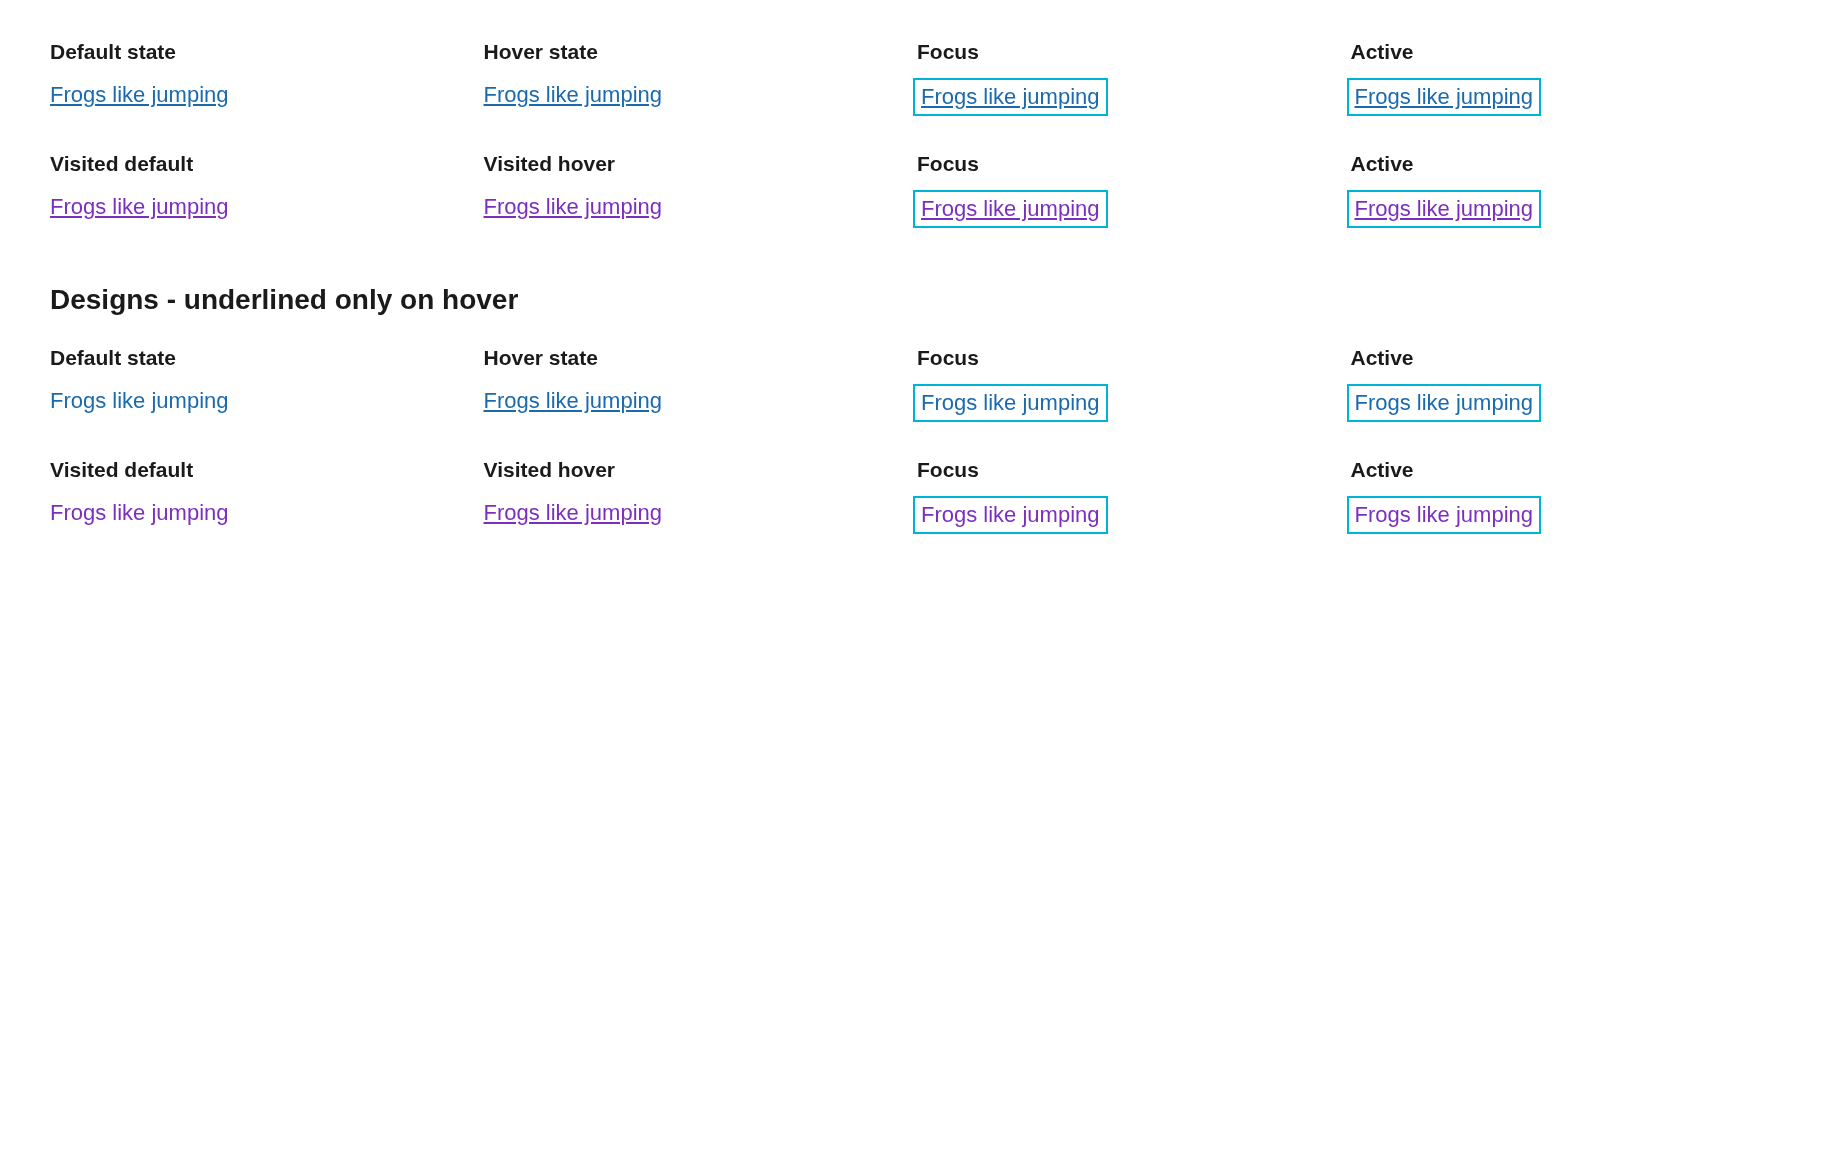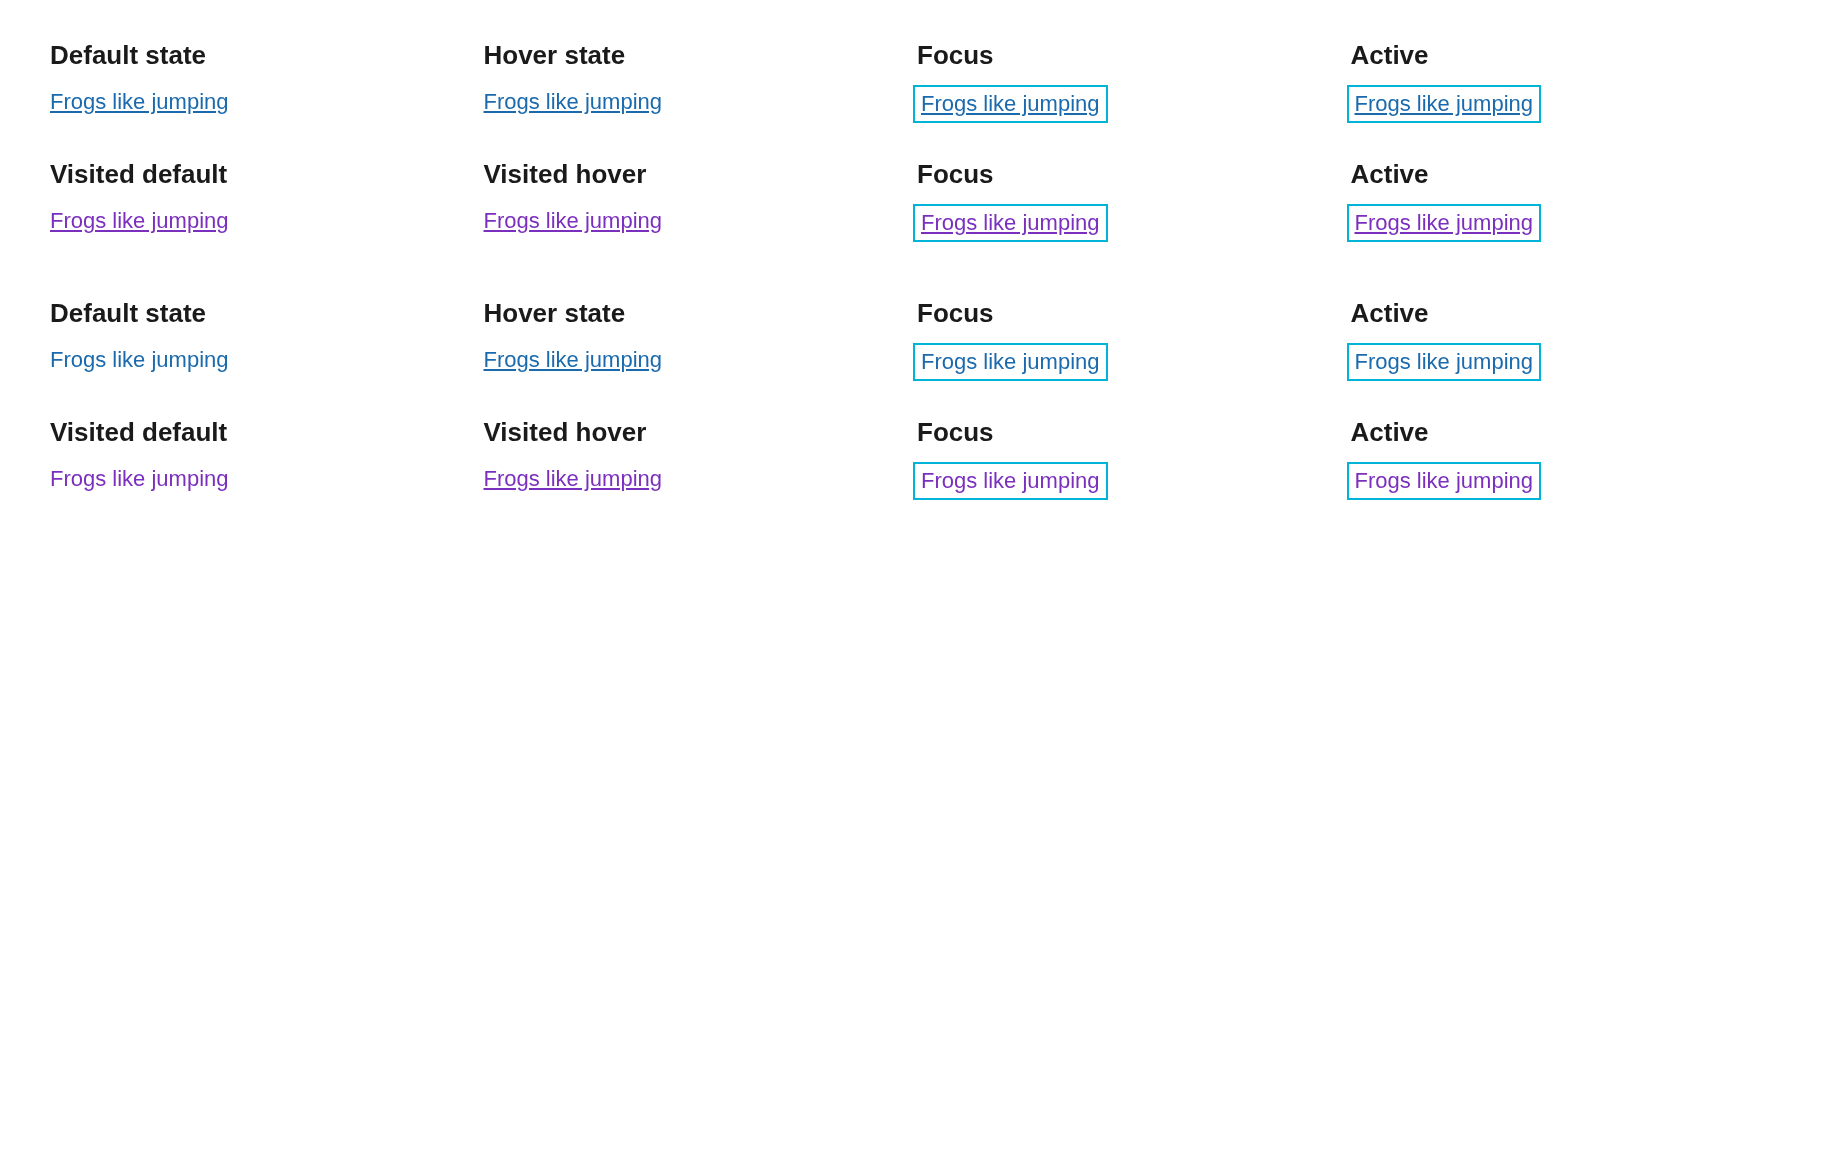--- a/index.html
+++ b/index.html
@@ -27,21 +27,21 @@
       grid-template-columns: repeat(4, 1fr);
       gap: 0;
       margin-bottom: 20px;
     }
 
     .col {
       padding-right: 20px;
     }
 
     .state-label {
-      font-size: 26px;
+      font-size: 21px;
       font-weight: 700;
       color: #1a1a1a;
       margin-bottom: 18px;
     }
 
     .link-default {
       font-size: 22px;
       color: #1a6aad;
       text-decoration: underline;
       cursor: pointer;
@@ -201,20 +201,21 @@
       <div class="row-group">
         <div class="grid">
           <div class="col"><div class="state-label">Visited default</div><a class="link-visited" href="#">Frogs like jumping</a></div>
           <div class="col"><div class="state-label">Visited hover</div><a class="link-visited" href="#">Frogs like jumping</a></div>
           <div class="col"><div class="state-label">Focus</div><a class="link-focus-purple" href="#">Frogs like jumping</a></div>
           <div class="col"><div class="state-label">Active</div><a class="link-active-purple" href="#">Frogs like jumping</a></div>
         </div>
       </div>
     </div>
     <div class="section">
+      <div class="section-title">Designs - underlined only on hover</div>
       <div class="row-group">
         <div class="grid">
           <div class="col"><div class="state-label">Default state</div><a class="link-default-noul" href="#">Frogs like jumping</a></div>
           <div class="col"><div class="state-label">Hover state</div><a class="link-hover-blue-ul" href="#">Frogs like jumping</a></div>
           <div class="col"><div class="state-label">Focus</div><a class="link-focus-blue-noul" href="#">Frogs like jumping</a></div>
           <div class="col"><div class="state-label">Active</div><a class="link-active-blue-noul" href="#">Frogs like jumping</a></div>
         </div>
       </div>
       <div class="row-group">
         <div class="grid">

